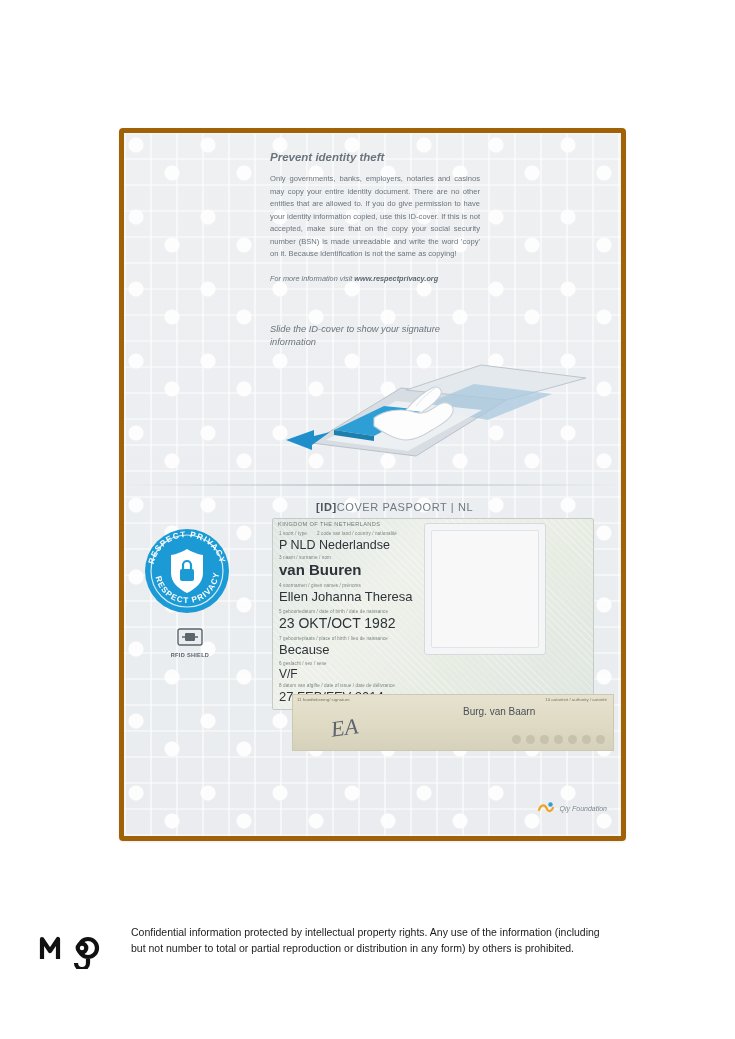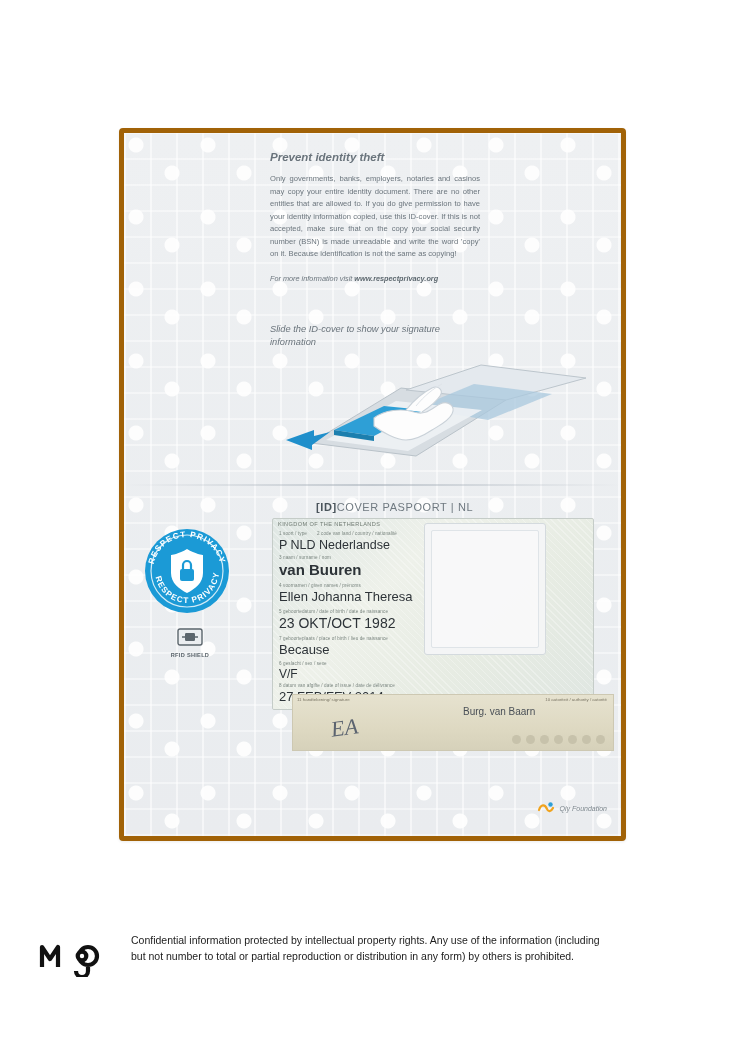--- a/index.html
+++ b/index.html
@@ -138,21 +138,21 @@
     font-size:22px;color:#5c6470;transform:rotate(-8deg);
   }
 
   
   #anwb{left:30px;top:636px;width:112px;height:36px;}
   #qiy{right:14px;bottom:20px;display:flex;align-items:center;gap:5px;}
   #qiy .txt{font-style:italic;font-size:7px;color:#7c868d;}
 
   
   #footer{
-    position:absolute;left:0;bottom:4px;width:694px;height:120px;
+    position:absolute;left:0;bottom:12px;width:694px;height:120px;
   }
   #mg-logo{position:absolute;left:36px;top:18px;width:64px;height:44px;}
   #footer-text{
     position:absolute;left:131px;top:18px;width:530px;
     font-size:10.5px;line-height:1.5;color:#1c1c1c;
   }
 </style>
 </head>
 <body>
 

